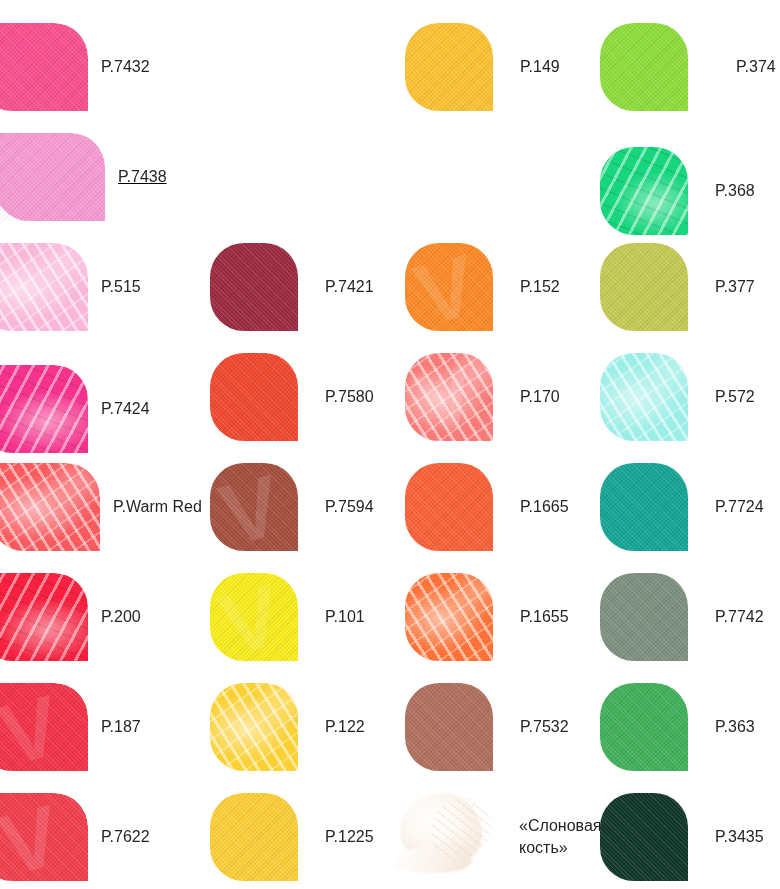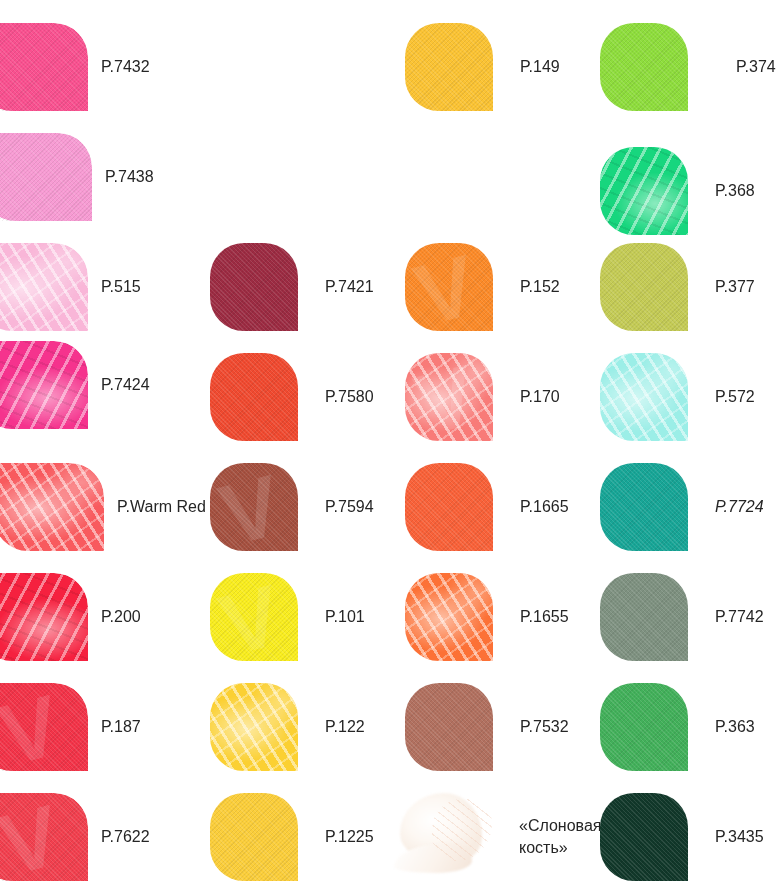--- a/index.html
+++ b/index.html
@@ -171,21 +171,21 @@
         <div class="fill tex-weave" style="background: rgb(251, 195, 51);"></div>
       </div>
       <div class="label">P.149</div>
     </div>
     <div class="cell col3" style="left: 600px; top: 11px; gap: 21px;">
       <div class="swatch">
         <div class="fill tex-weave" style="background: rgb(142, 221, 60);"></div>
       </div>
       <div class="label">P.374</div>
     </div>
-    <div class="cell col0" style="left: 4px; top: 121px;">
+    <div class="cell col0" style="left: 17px; top: 121px; text-decoration: underline;">
       <div class="swatch">
         <div class="fill tex-weave" style="background: rgb(247, 155, 211);"></div>
       </div>
       <div class="label">P.7438</div>
     </div>
     <div class="cell col3" style="left: 600px; top: 135px;">
       <div class="swatch">
         <div class="fill tex-fiber2" style="background: rgb(23, 214, 126);"></div>
       </div>
       <div class="label">P.368</div>
@@ -208,21 +208,21 @@
         <div class="wm">V</div>
       </div>
       <div class="label">P.152</div>
     </div>
     <div class="cell col3" style="left: 600px; top: 231px;">
       <div class="swatch">
         <div class="fill tex-weave" style="background: rgb(196, 203, 85);"></div>
       </div>
       <div class="label">P.377</div>
     </div>
-    <div class="cell col0" style="left: 0px; top: 329px;">
+    <div class="cell col0" style="left: 0px; top: 353px;">
       <div class="swatch">
         <div class="fill tex-fiber2" style="background: rgb(245, 51, 141);"></div>
       </div>
       <div class="label">P.7424</div>
     </div>
     <div class="cell col1" style="left: 210px; top: 341px;">
       <div class="swatch">
         <div class="fill tex-weave" style="background: rgb(240, 73, 47);"></div>
       </div>
       <div class="label">P.7580</div>
@@ -233,40 +233,40 @@
         <div class="wm">V</div>
       </div>
       <div class="label">P.170</div>
     </div>
     <div class="cell col3" style="left: 600px; top: 341px;">
       <div class="swatch">
         <div class="fill tex-fiber" style="background: rgb(155, 238, 231);"></div>
       </div>
       <div class="label">P.572</div>
     </div>
-    <div class="cell col0" style="left: 16px; top: 451px;">
+    <div class="cell col0" style="left: 0px; top: 451px; padding-left: 12px;">
       <div class="swatch">
         <div class="fill tex-fiber" style="background: rgb(248, 90, 94);"></div>
       </div>
       <div class="label">P.Warm Red</div>
     </div>
     <div class="cell col1" style="left: 210px; top: 451px;">
       <div class="swatch">
         <div class="fill tex-weave" style="background: rgb(165, 80, 63);"></div>
         <div class="wm">V</div>
       </div>
       <div class="label">P.7594</div>
     </div>
     <div class="cell col2" style="left: 405px; top: 451px;">
       <div class="swatch">
         <div class="fill tex-weave" style="background: rgb(249, 97, 56);"></div>
       </div>
       <div class="label">P.1665</div>
     </div>
-    <div class="cell col3" style="left: 600px; top: 451px; font-style: italic;">
+    <div class="cell col3" style="left: 600px; top: 451px;">
       <div class="swatch">
         <div class="fill tex-weave" style="background: rgb(23, 165, 150);"></div>
       </div>
       <div class="label">P.7724</div>
     </div>
     <div class="cell col0" style="left: 0px; top: 561px;">
       <div class="swatch">
         <div class="fill tex-fiber2" style="background: rgb(245, 33, 63);"></div>
       </div>
       <div class="label">P.200</div>

